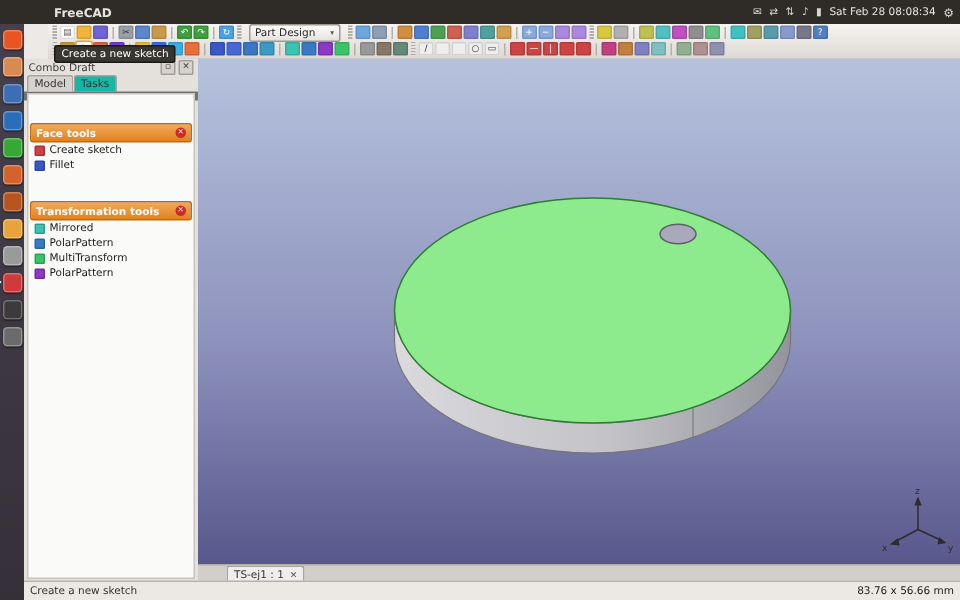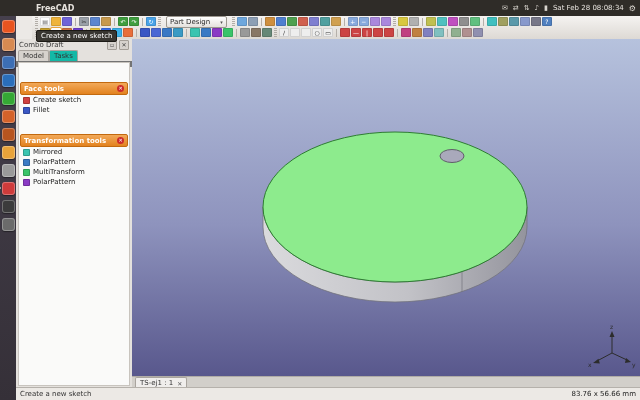--- a/index.html
+++ b/index.html
@@ -64,21 +64,21 @@
                color:#fff;font-size:5px;line-height:7px;text-align:center;}
   .task-item{display:flex;align-items:center;gap:3px;height:10px;padding:0 4px;font-size:7px;color:#1a1a1a;}
   .task-icon{width:7px;height:7px;border-radius:1px;flex:0 0 auto;box-shadow:inset 0 0 0 1px rgba(0,0,0,.2);}
 
   
   .viewport{position:absolute;left:116px;top:23px;right:0;bottom:23px;}
   .viewport svg{display:block;}
 
   
   .mditabs{position:absolute;left:116px;right:0;bottom:12px;height:11px;background:#d2cfca;
-           border-top:1px solid #b0aca6;display:flex;align-items:flex-end;padding-left:3px;}
+           border-top:1px solid #b0aca6;display:flex;align-items:flex-end;padding-left:19px;}
   .mdi-tab{height:10px;background:#f0eeec;border:1px solid #a9a49e;border-bottom:none;
            border-radius:2px 2px 0 0;font-size:7px;display:flex;align-items:center;gap:4px;
            padding:0 4px;color:#333;}
   .mdi-close{font-size:6px;color:#555;}
 
   
   .statusbar{position:absolute;left:0;right:0;bottom:0;height:12px;background:#ece9e5;
              border-top:1px solid #b5b1ab;display:flex;align-items:center;padding:0 4px;
              font-size:7px;color:#333;}
   .status-right{margin-left:auto;color:#222;}

